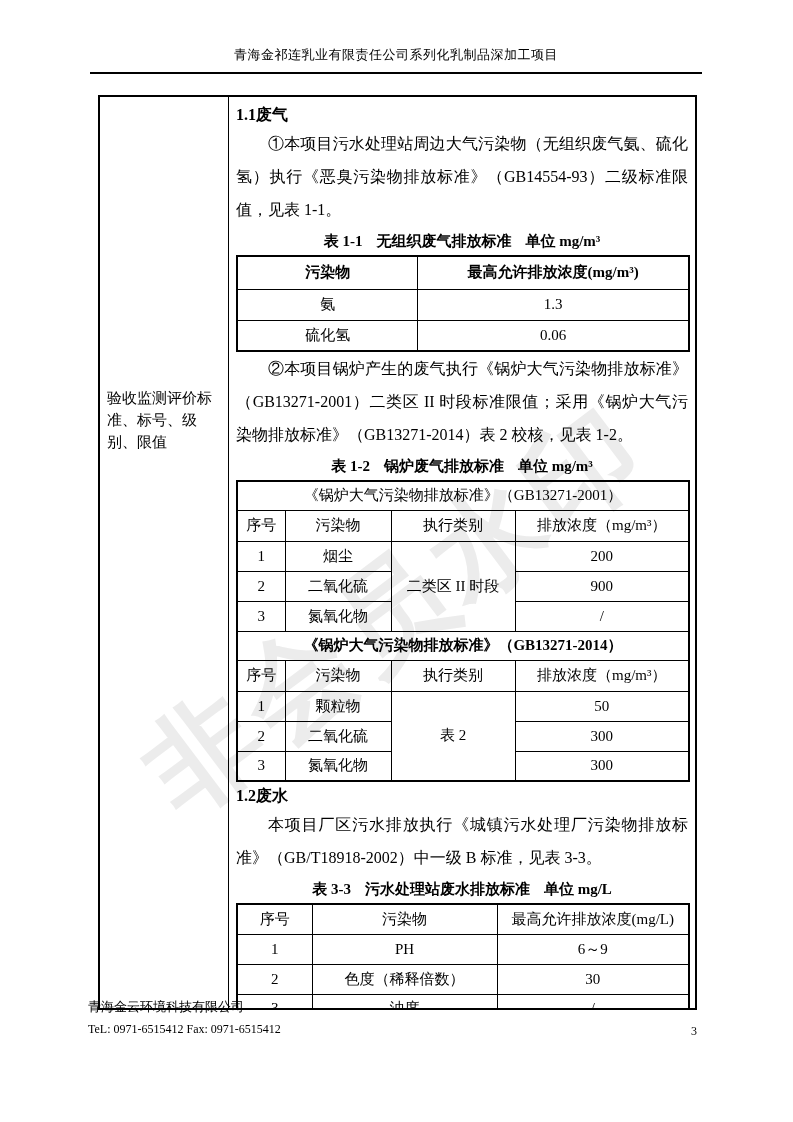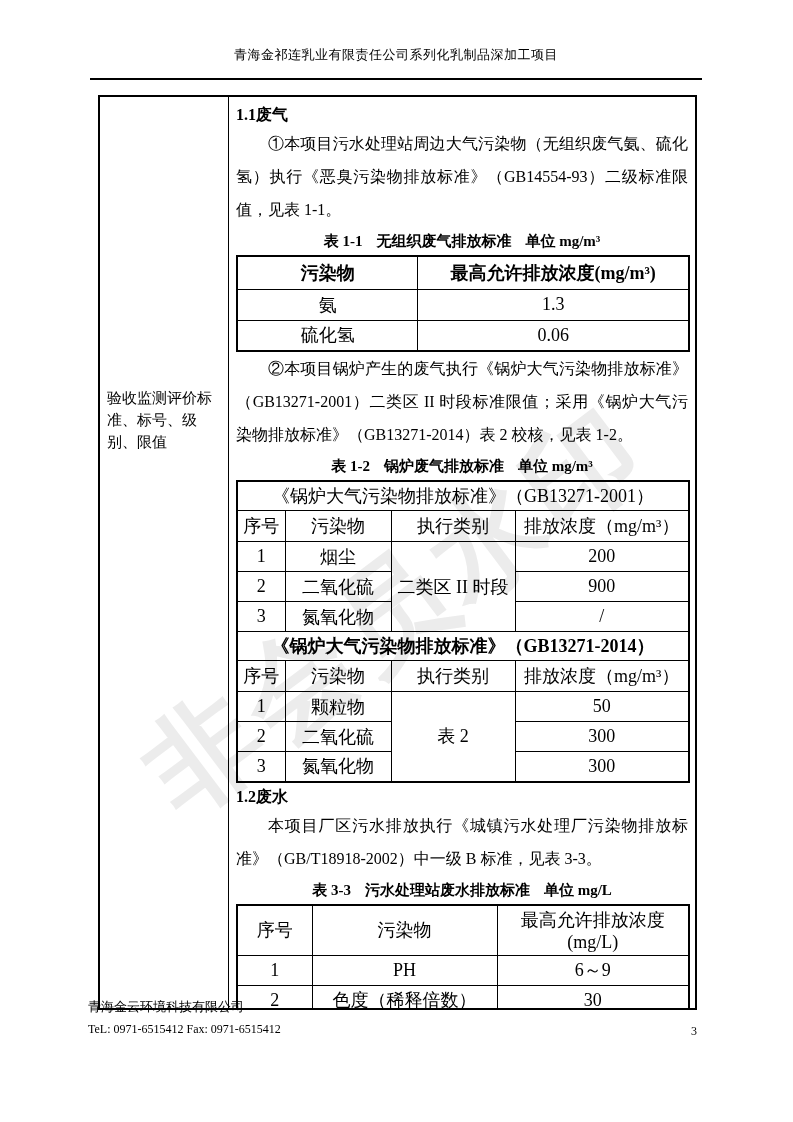--- a/index.html
+++ b/index.html
@@ -32,21 +32,21 @@
   }
   .content { position: relative; z-index: 1; }
 
   
   .doc-header {
     position: absolute;
     left: 90px; top: 46px; width: 612px;
     text-align: center;
     font-size: 13px;
     letter-spacing: 0.5px;
-    padding-bottom: 14px;
+    padding-bottom: 8px;
     border-bottom: 2px solid #000;
   }
 
   
   .outer-table {
     position: absolute;
     left: 98px; top: 95px;
     width: 599px; height: 915px;
     border: 2px solid #000;
     display: flex;
@@ -83,21 +83,21 @@
     line-height: 24px;
     margin: 3px 0 2px 0;
   }
   .tbl-caption .cap-gap { display: inline-block; width: 14px; }
 
   table.data {
     border-collapse: collapse;
     width: 454px;
     margin: 0 auto;
     table-layout: fixed;
-    font-size: 18px;
+    font-size: 15px;
     text-align: center;
   }
   table.data td, table.data th {
     border: 1px solid #000;
     font-weight: normal;
     padding: 2px 3px;
     vertical-align: middle;
   }
   table.data { border: 2px solid #000; }
   .t11 td, .t11 th { height: 31px; }

